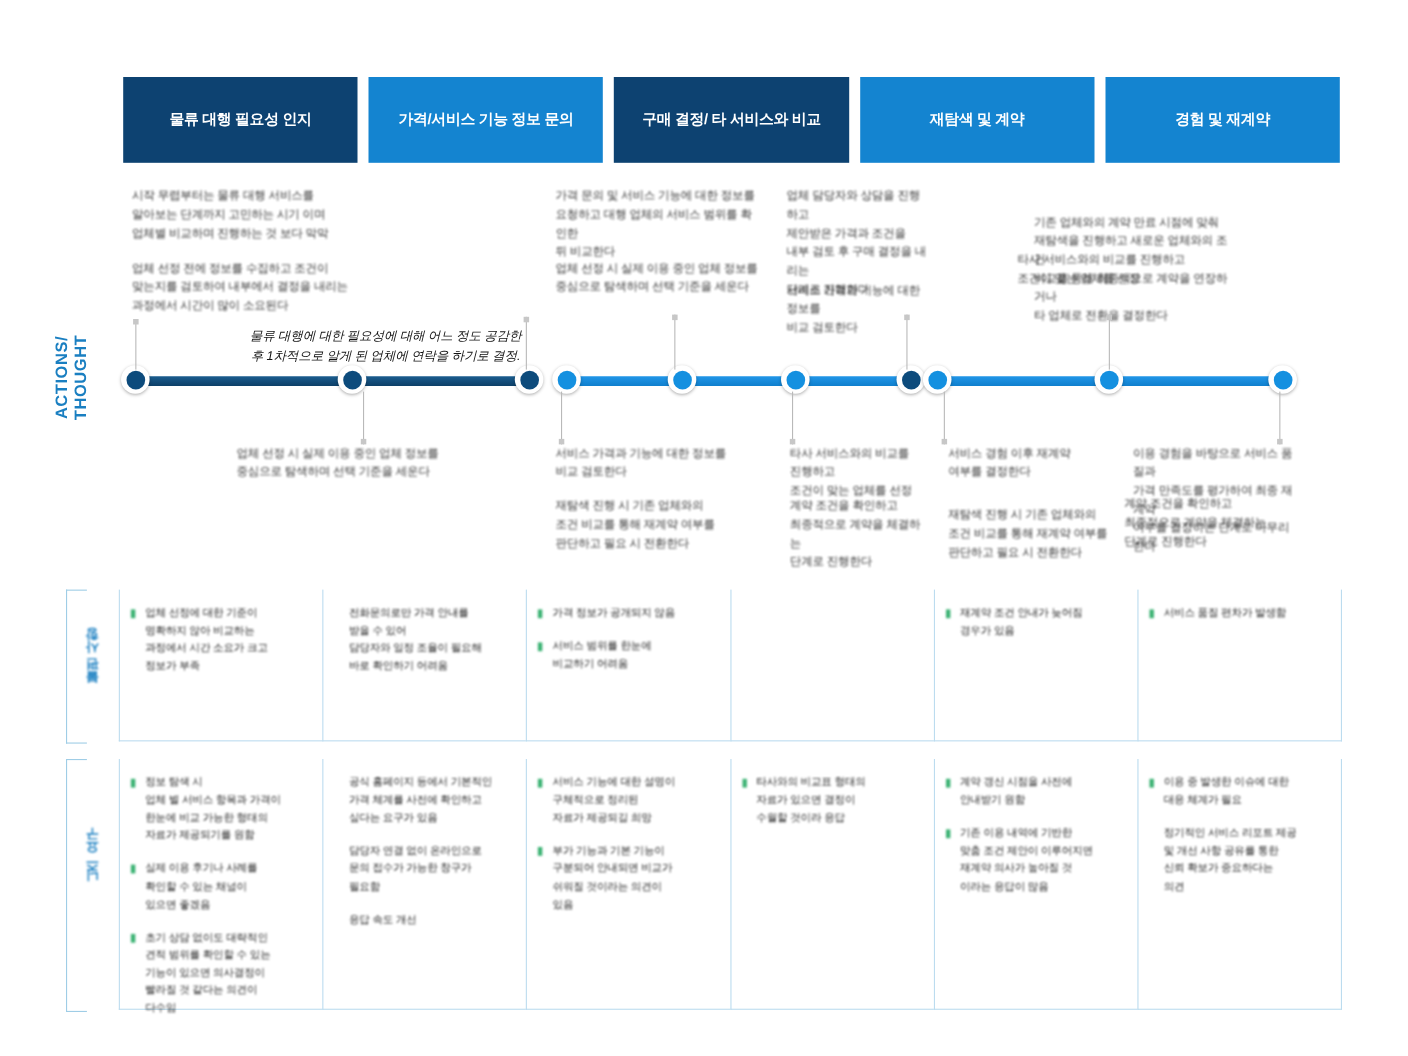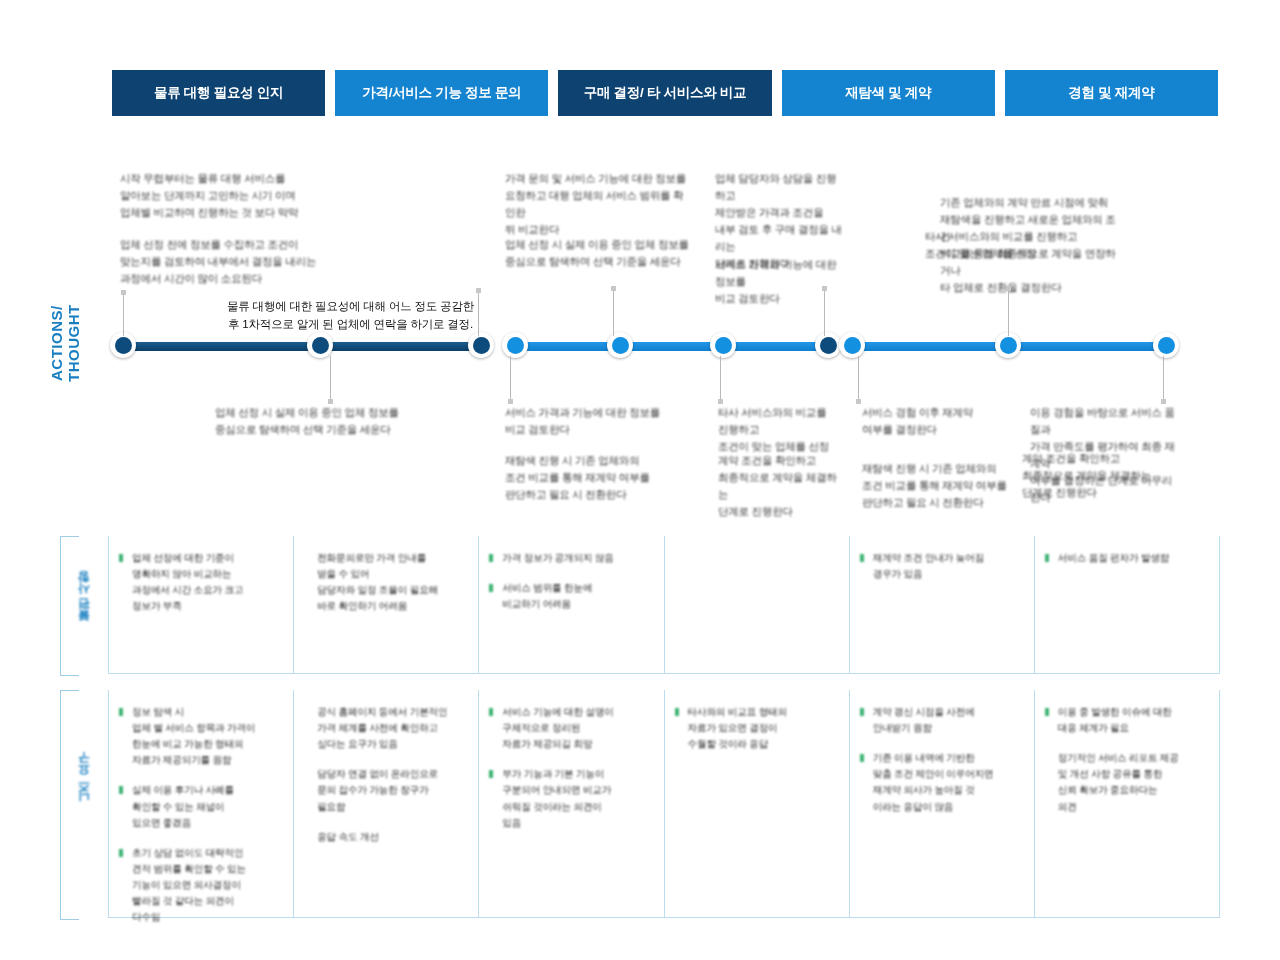--- a/index.html
+++ b/index.html
@@ -5,21 +5,21 @@
   html,body{margin:0;padding:0;}
   body{
     width:1280px;height:960px;
     background:#ffffff;
     font-family:"Liberation Sans","DejaVu Sans",sans-serif;
     position:relative;overflow:hidden;
   }
   .canvas{position:absolute;left:0;top:0;width:1280px;height:960px;}
 
   
-  .phases{position:absolute;left:112px;top:70px;width:1106px;height:46px;
+  .phases{position:absolute;left:112px;top:70px;width:1106px;height:78px;
     display:flex;gap:10px;}
   .phase{flex:1 1 0;display:flex;align-items:center;justify-content:center;
     color:#ffffff;font-size:13.5px;font-weight:bold;letter-spacing:-0.3px;
     text-align:center;line-height:1.25;padding:0 6px;box-sizing:border-box;}
   .phase.dark{background:#0d4271;}
   .phase.light{background:#1484d0;}
 
   
   .vlabel{position:absolute;color:#1a7fc1;font-weight:bold;
     writing-mode:vertical-rl;transform:rotate(180deg);
@@ -41,21 +41,21 @@
 
   .leader{position:absolute;width:1px;background:#b9b9b9;}
   .leader .cap{position:absolute;left:-2px;width:5px;height:5px;background:#c7c7c7;}
   .leader.up .cap{top:0;}
   .leader.down .cap{bottom:0;}
 
   
   .note{position:absolute;font-size:10.5px;line-height:1.62;color:#1d1d1d;
     white-space:pre-line;letter-spacing:-0.2px;}
   .note.blur{filter:blur(1.15px);opacity:.92;}
-  .note.legible{font-size:11.5px;line-height:1.55;color:#111;text-align:center;}
+  .note.legible{font-size:11.5px;line-height:1.55;color:#111;text-align:center;font-style:italic;}
 
   
   .section{position:absolute;left:60px;width:1160px;box-sizing:border-box;}
   .bracket{position:absolute;left:0;top:0;width:18px;height:100%;
     border-left:1.2px solid #9fcde6;border-top:1.2px solid #9fcde6;
     border-bottom:1.2px solid #9fcde6;}
   .sec-label{position:absolute;left:16px;width:34px;color:#1a7fc1;
     font-weight:bold;font-size:12px;writing-mode:vertical-rl;
     transform:rotate(180deg);text-align:center;filter:blur(1.1px);}
   .cols{position:absolute;left:48px;top:0;right:0;height:100%;display:flex;}

